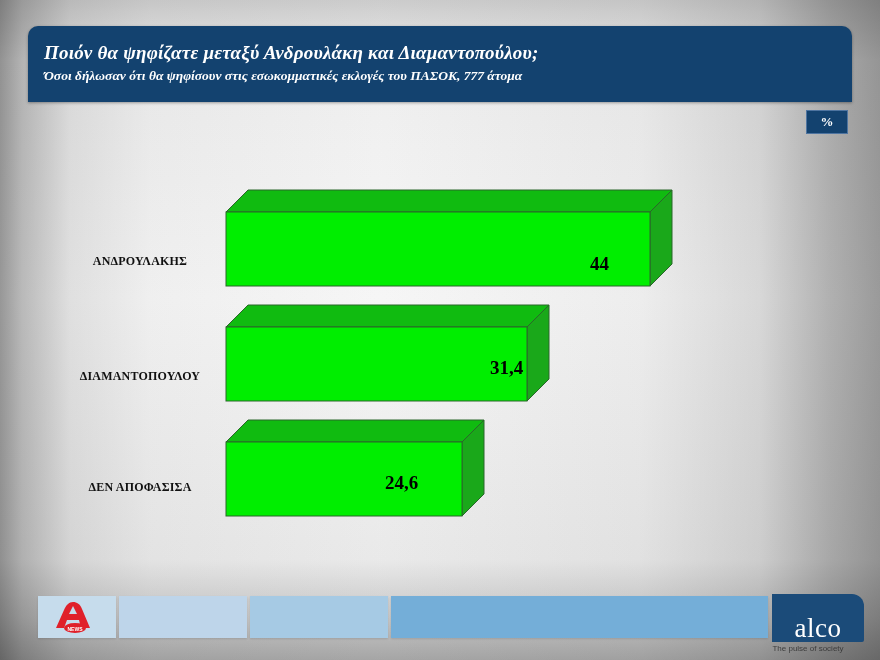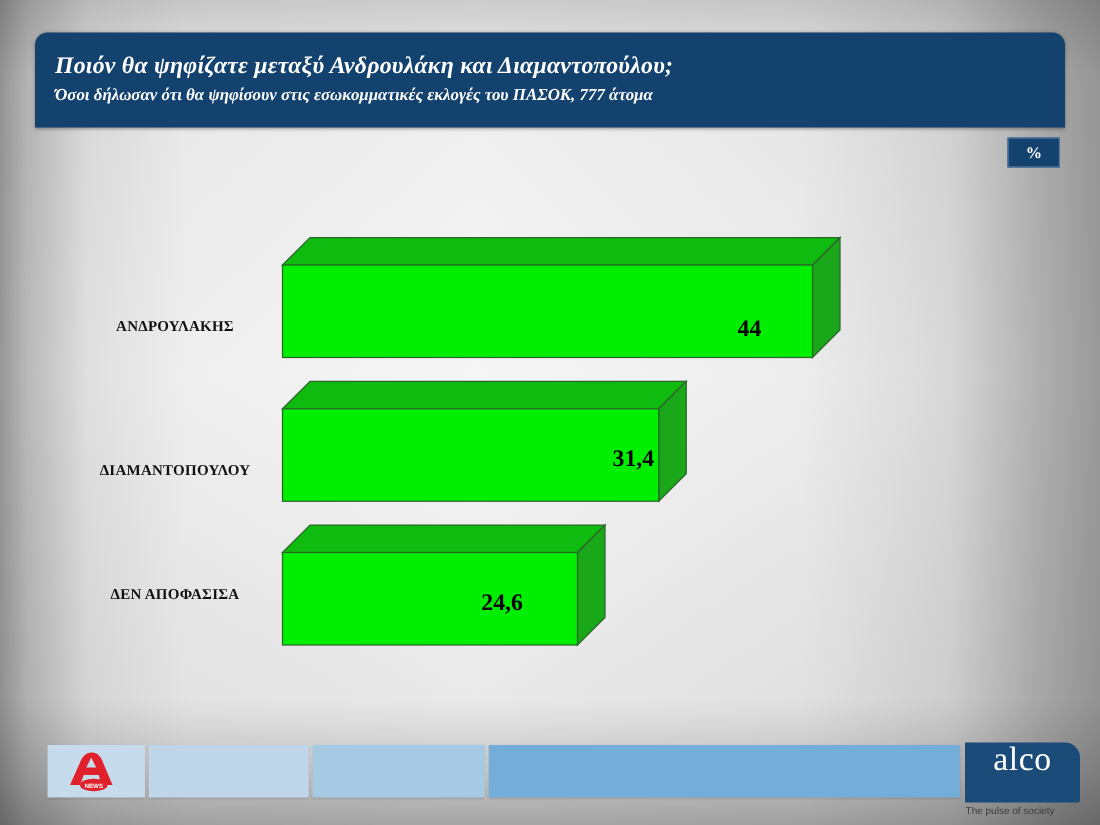--- a/index.html
+++ b/index.html
@@ -123,21 +123,21 @@
     width:46px; height:34px;
   }
   .alco-box {
     position:absolute;
     left:772px; top:6px;
     width:92px; height:48px;
     background:#1b4b79;
     border-top-right-radius:12px;
     border-bottom-right-radius:2px;
     display:flex;
-    align-items:flex-start;
+    align-items:flex-end;
     justify-content:center;
   }
   .alco-word {
     color:#ffffff;
     font-size:27px;
     font-family:"Liberation Serif", serif;
     letter-spacing:.5px;
     line-height:1;
   }
   .alco-tag {
@@ -183,21 +183,21 @@
         <svg width="323" height="118" viewBox="0 0 323 118">
           <polygon points="0,22 22,0 323,0 301,22" fill="#10bb10" stroke="#2a662a" stroke-width="1"></polygon>
           <polygon points="301,22 323,0 323,74 301,96" fill="#1aa81a" stroke="#2a662a" stroke-width="1"></polygon>
           <rect x="0" y="22" width="301" height="74" fill="#00ee00" stroke="#2a662a" stroke-width="1"></rect>
         </svg>
       </div>
       <div class="bar-value" style="left:490px; top:52px;">31,4</div>
     </div>
 
     <div class="bar-row" style="top:270px;">
-      <div class="cat-label" style="top:48px;">ΔΕΝ ΑΠΟΦΑΣΙΣΑ</div>
+      <div class="cat-label" style="top:60px;">ΔΕΝ ΑΠΟΦΑΣΙΣΑ</div>
       <div class="bar3d" style="top:0;">
         <svg width="258" height="118" viewBox="0 0 258 118">
           <polygon points="0,22 22,0 258,0 236,22" fill="#10bb10" stroke="#2a662a" stroke-width="1"></polygon>
           <polygon points="236,22 258,0 258,74 236,96" fill="#1aa81a" stroke="#2a662a" stroke-width="1"></polygon>
           <rect x="0" y="22" width="236" height="74" fill="#00ee00" stroke="#2a662a" stroke-width="1"></rect>
         </svg>
       </div>
       <div class="bar-value" style="left:385px; top:52px;">24,6</div>
     </div>
 

